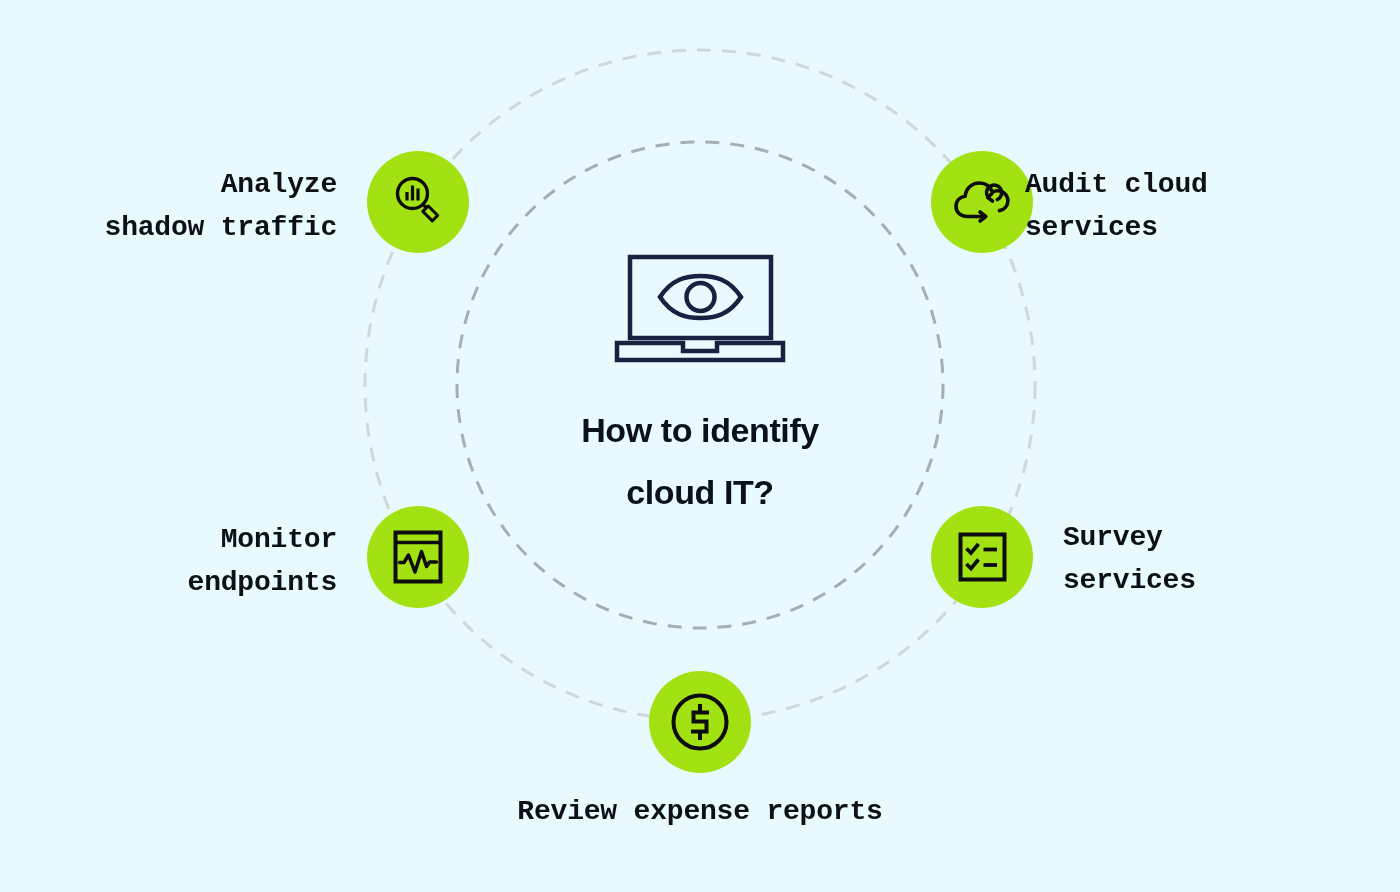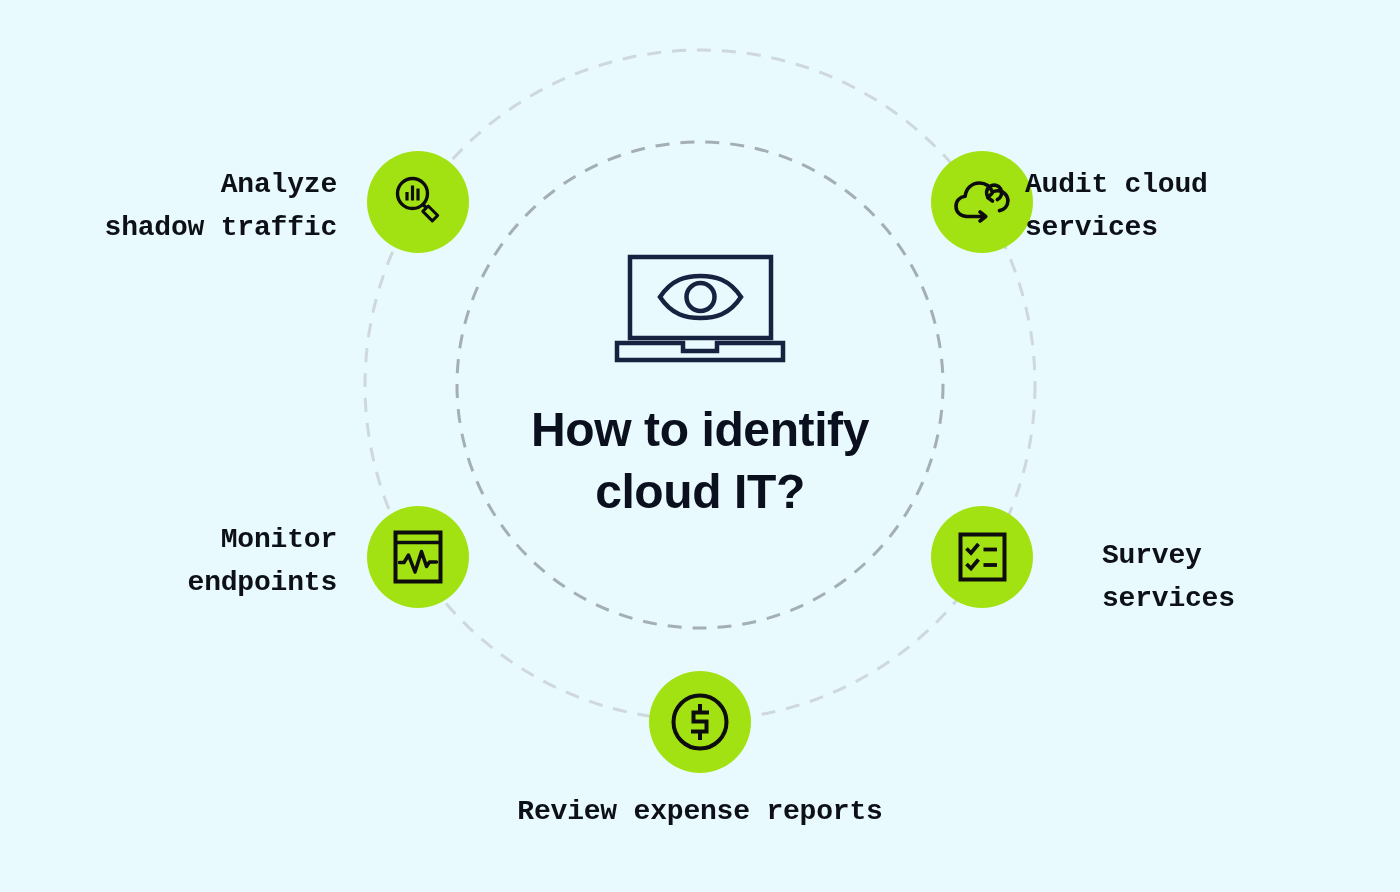--- a/index.html
+++ b/index.html
@@ -16,41 +16,41 @@
   html,body{width:1400px;height:892px;}
   body{font-family:"Liberation Sans","DejaVu Sans",sans-serif;}
   .canvas{
     position:relative;width:1400px;height:892px;
     background:var(--background);overflow:hidden;
   }
   .rings{position:absolute;left:0;top:0;width:1400px;height:892px;}
   .center-icon{position:absolute;left:610px;top:250px;width:180px;height:115px;}
   .title{
     position:absolute;left:0;right:0;top:399px;
-    text-align:center;font-size:48px;line-height:62px;font-weight:700;
+    text-align:center;font-size:34px;line-height:62px;font-weight:700;
     letter-spacing:-0.4px;color:var(--title-text);
   }
   .node{
     position:absolute;width:102px;height:102px;border-radius:50%;
     background:var(--node);display:flex;align-items:center;justify-content:center;
   }
   .node svg{width:64px;height:64px;}
   .node-analyze{left:367px;top:151px;}
   .node-audit{left:931px;top:151px;}
   .node-monitor{left:367px;top:506px;}
   .node-survey{left:931px;top:506px;}
   .node-expense{left:649px;top:671px;}
   .label{
     position:absolute;font-size:28px;line-height:43px;font-weight:700;
     letter-spacing:-0.2px;color:var(--label-text);white-space:nowrap;font-family:Liberation Mono, monospace;
   }
   .label-analyze{right:1063px;top:163px;text-align:right;}
   .label-audit{left:1017px;top:163px;text-align:left;margin-left:8px;}
   .label-monitor{right:1063px;top:518px;text-align:right;}
-  .label-survey{left:1063px;top:534px;text-align:left;margin-left:39px;}
+  .label-survey{left:1063px;top:516px;text-align:left;}
   .label-expense{left:0;right:0;top:790px;text-align:center;}
   .ic{stroke:var(--icon-stroke);fill:none;stroke-linecap:round;stroke-linejoin:round;}
   .ic-sq{stroke:var(--icon-stroke);fill:none;stroke-linecap:butt;stroke-linejoin:miter;}
   .ctr{stroke:var(--center-stroke);fill:none;stroke-linejoin:miter;}
 </style>
 </head>
 <body>
 
 <div class="canvas">
 

